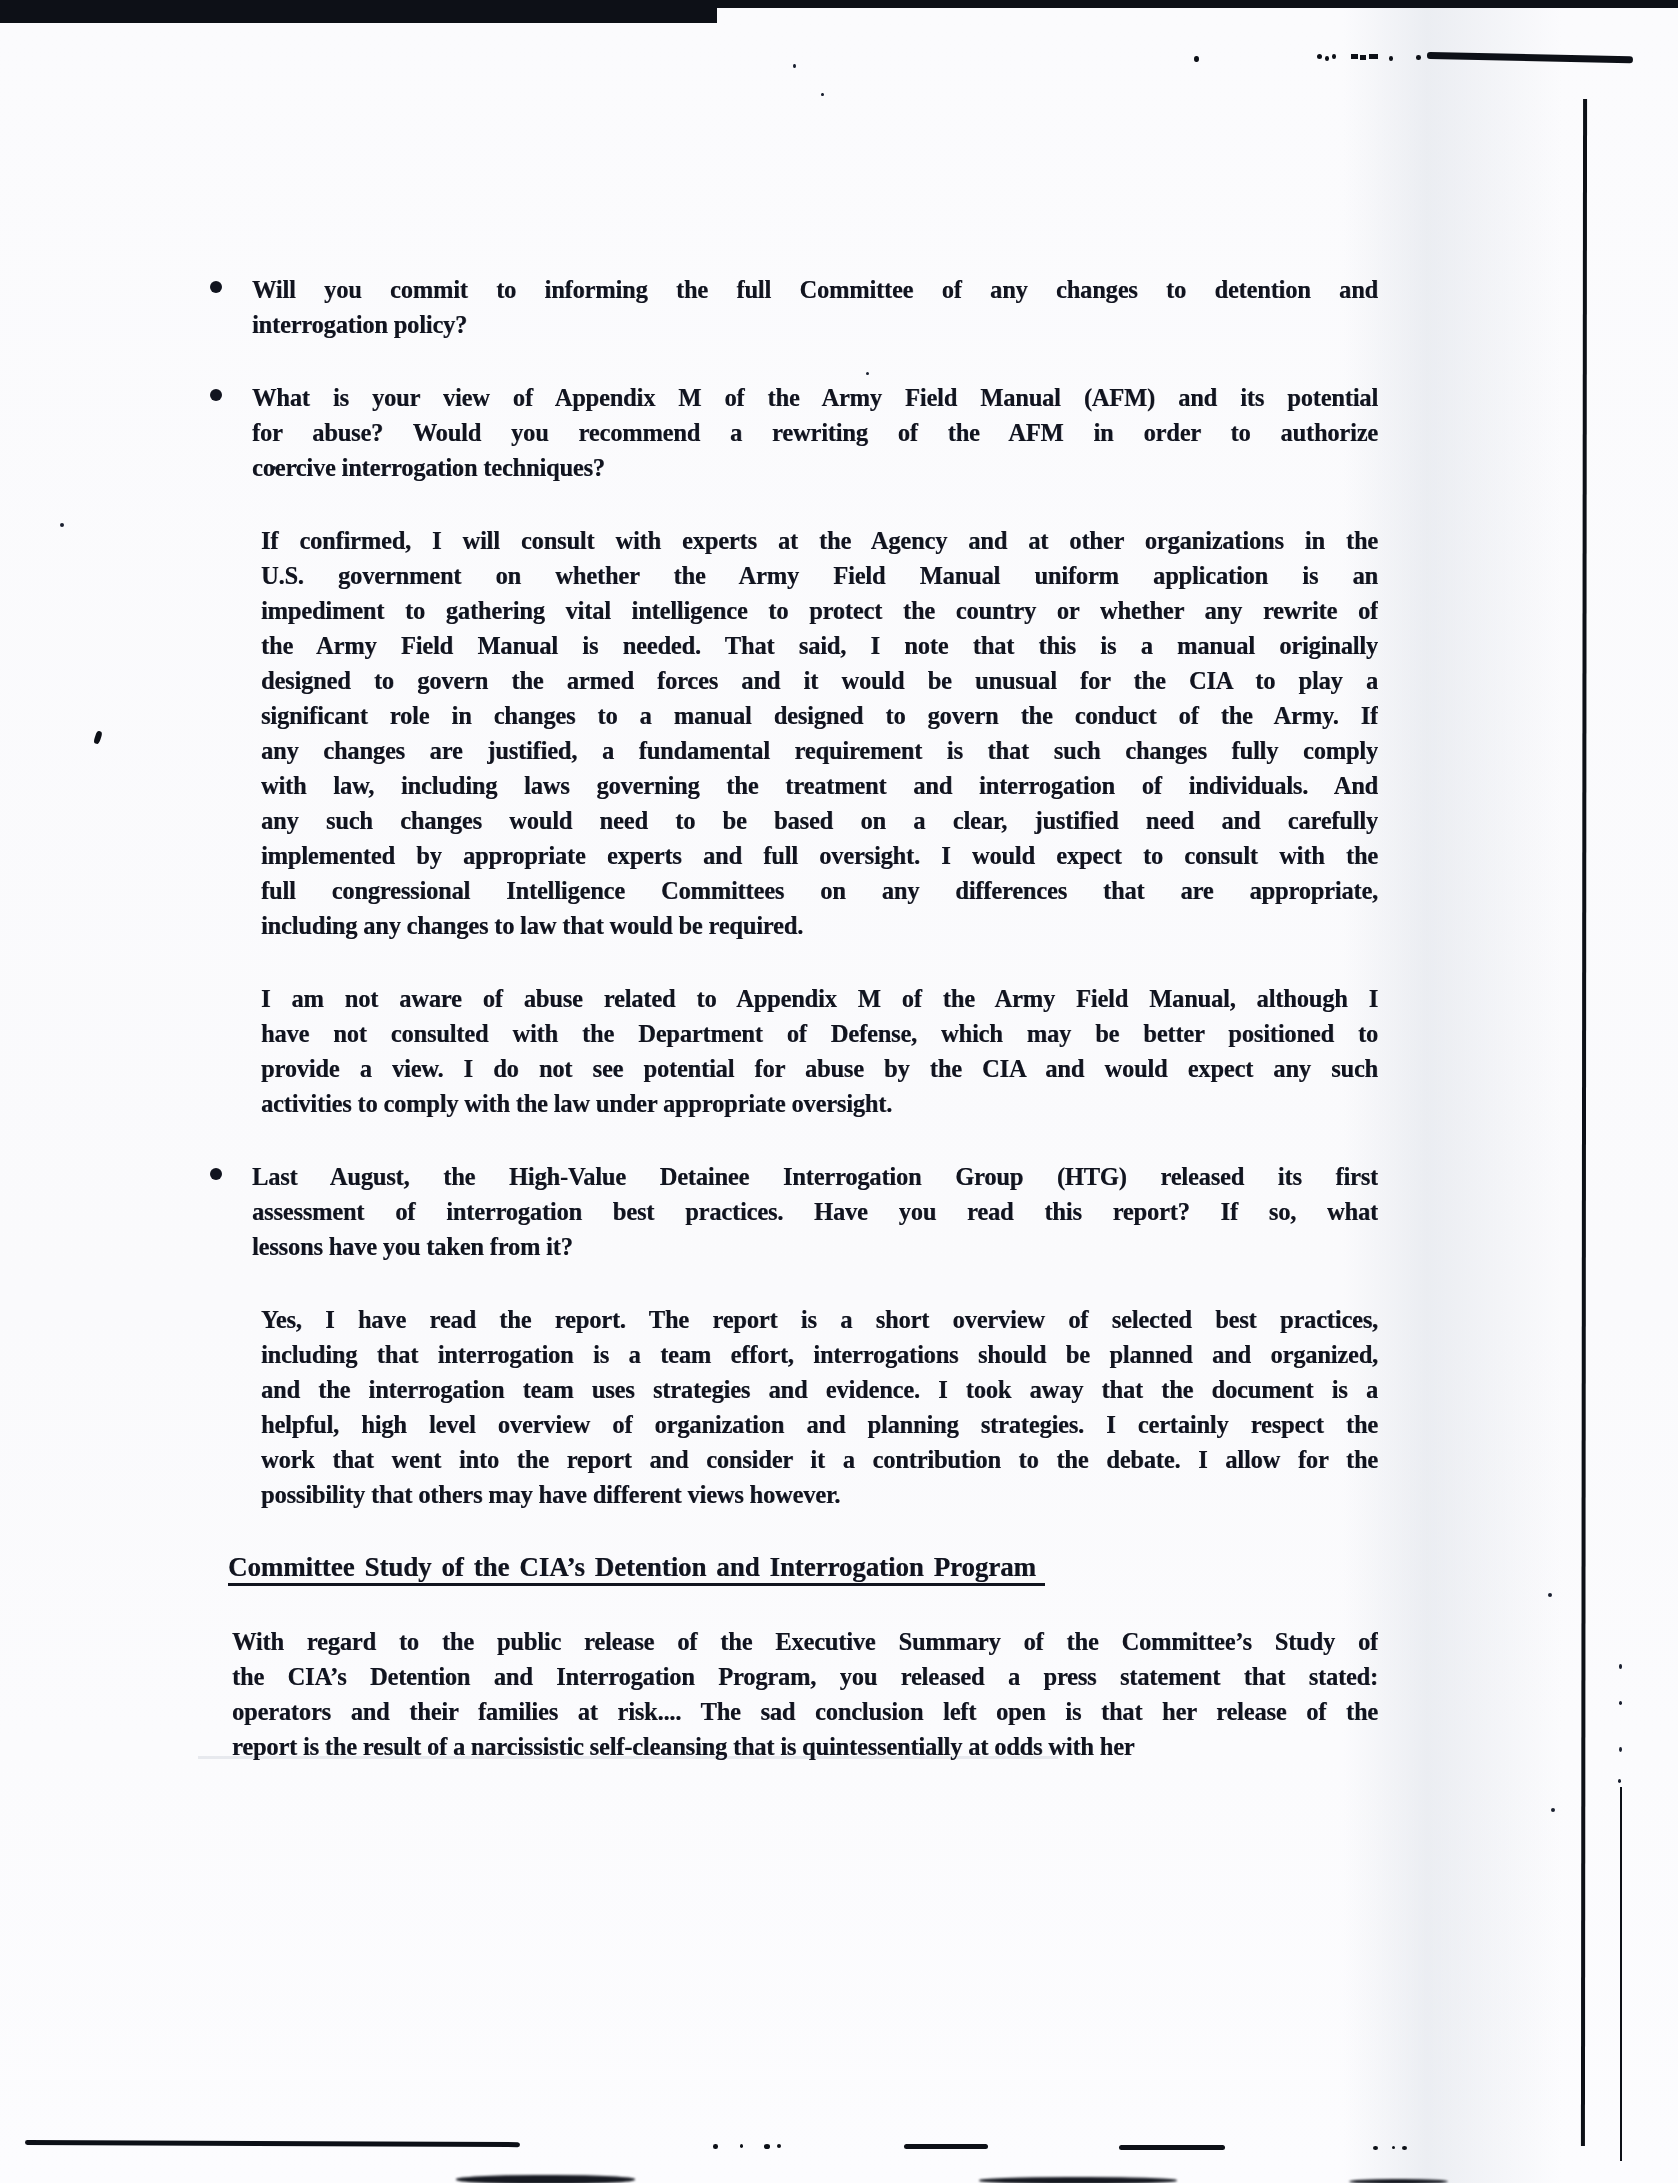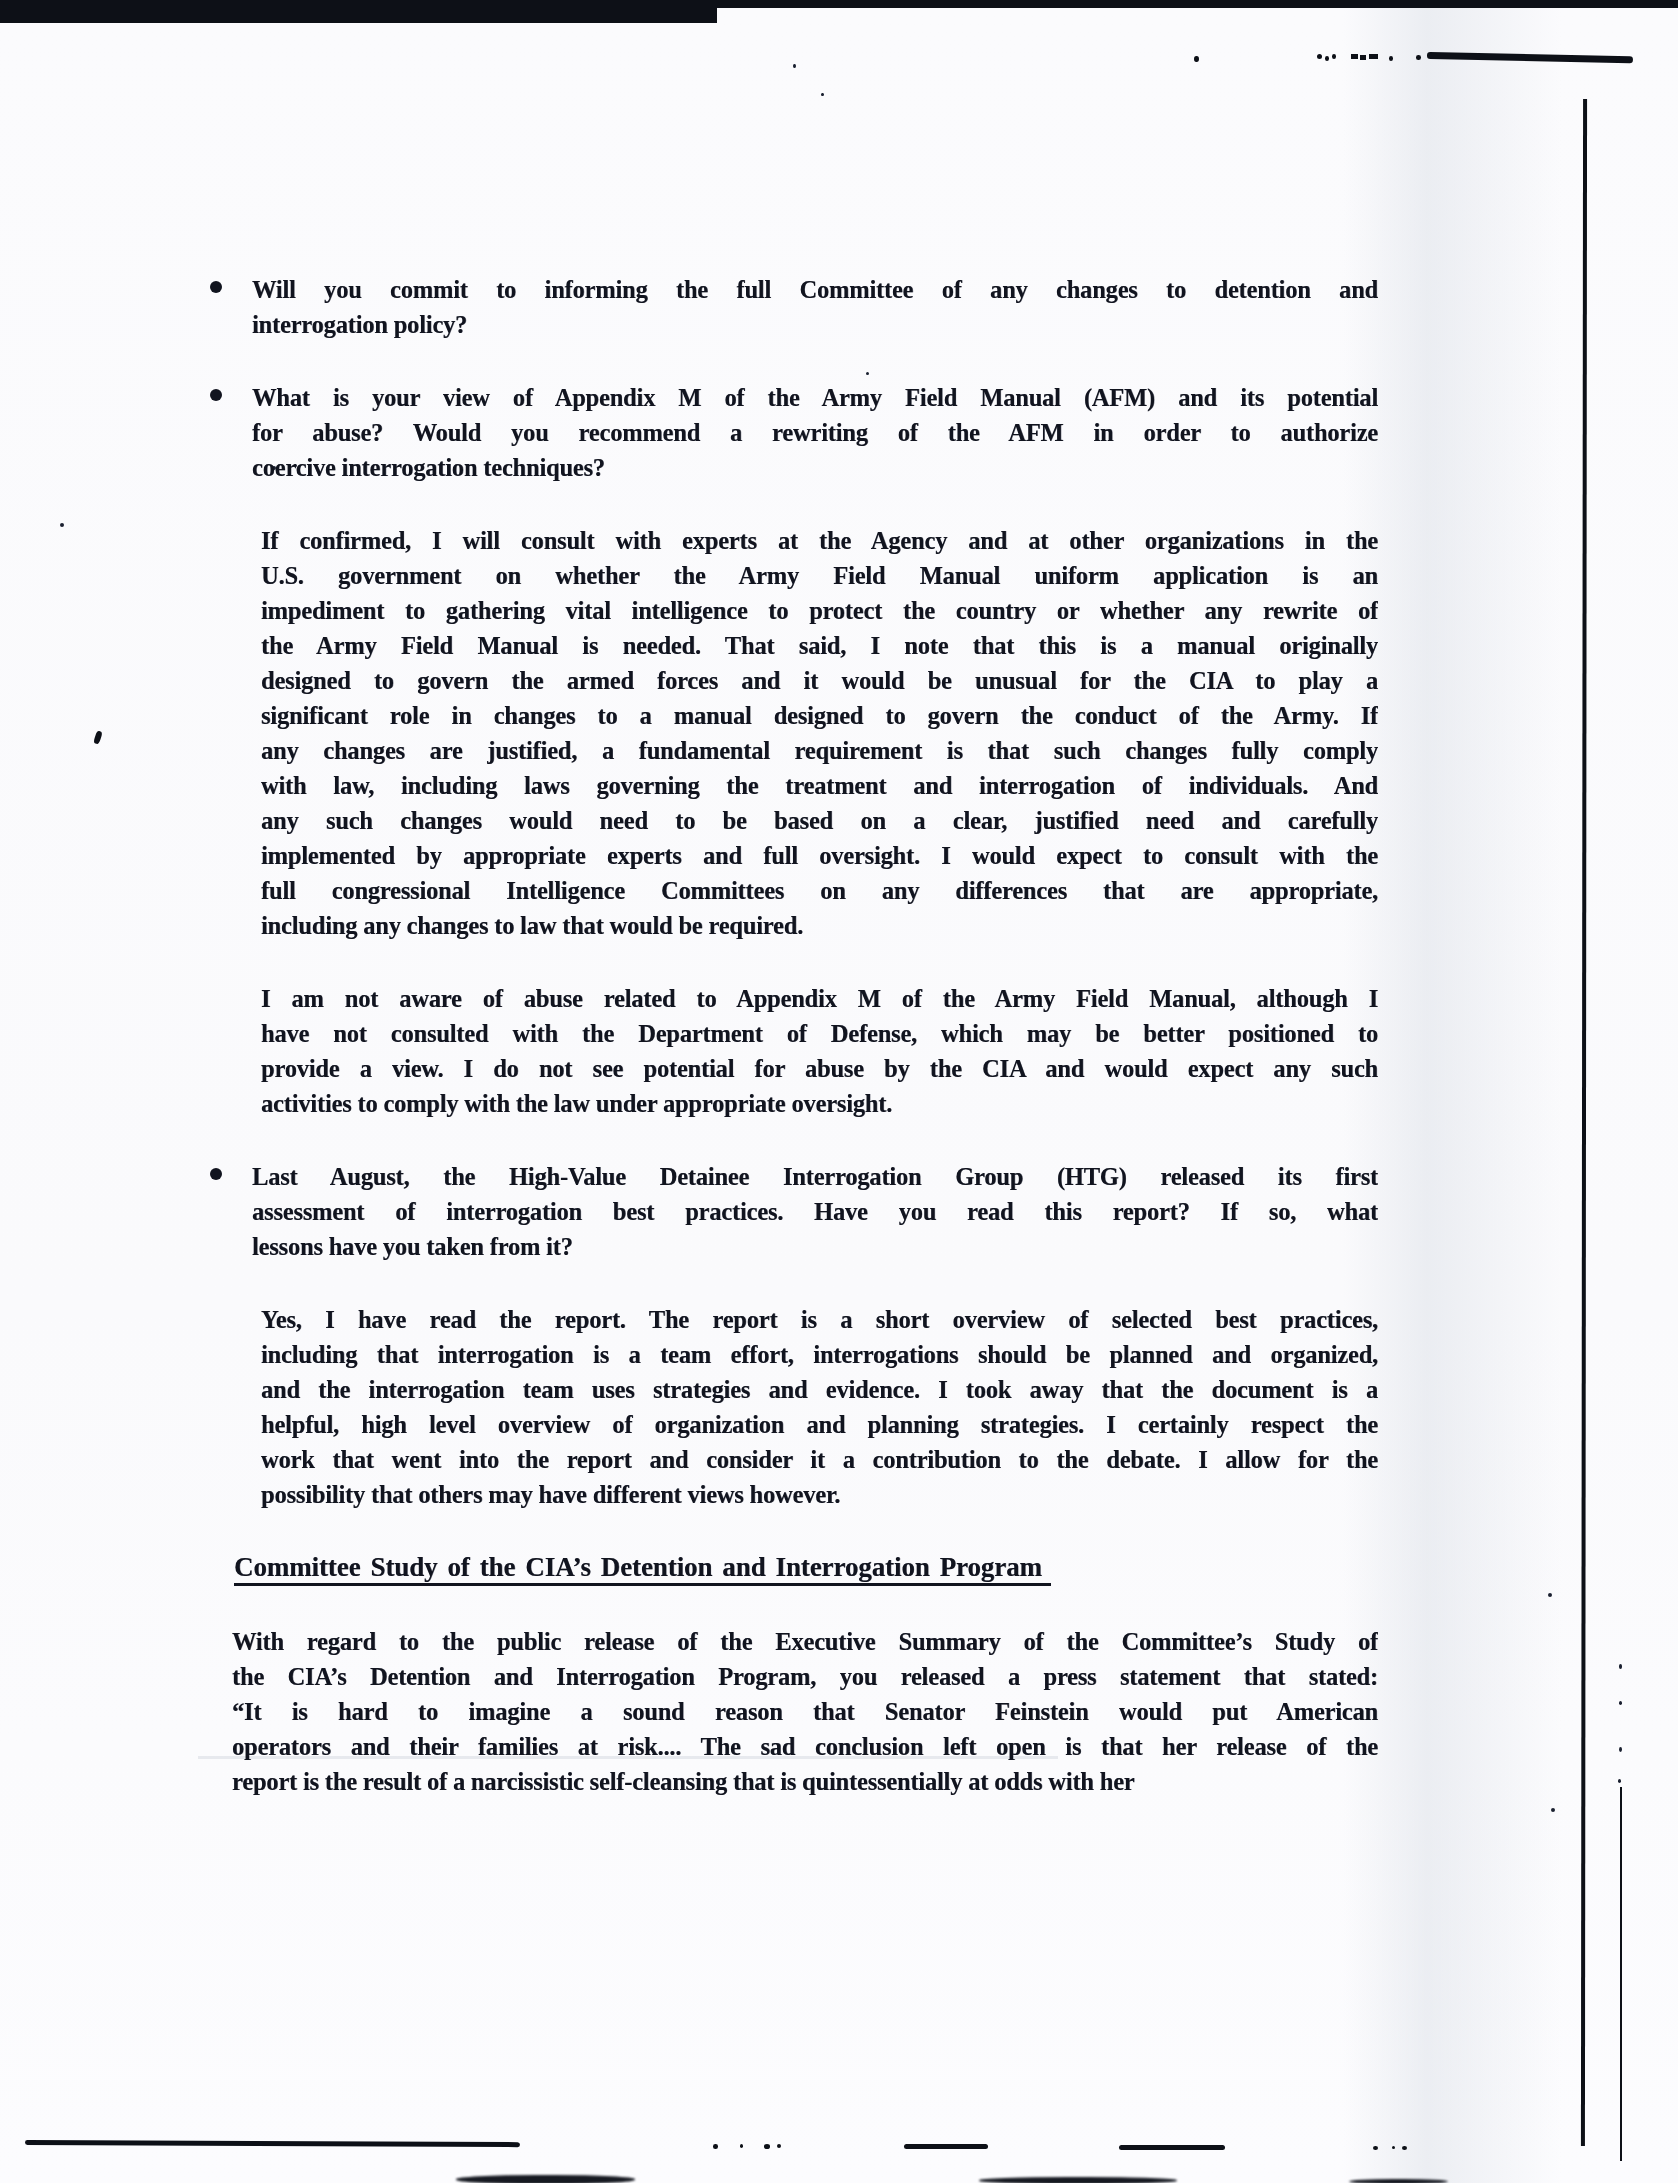--- a/index.html
+++ b/index.html
@@ -17,21 +17,21 @@
   .doc{
     position:absolute;left:228px;top:272px;width:1150px;
     font-size:24.5px;font-weight:bold;line-height:35px;
     letter-spacing:-0.2px;
     text-shadow:0.4px 0.3px 0.5px rgba(12,16,34,0.5);
   }
   .block{position:relative;margin-bottom:38px;}
   .bullet{margin-left:24px;}
   .paragraph{margin-left:33px;}
   .closing{margin-left:4px;}
-  .heading{margin-left:6px;margin-bottom:33px;}
+  .heading{margin-left:0;margin-bottom:33px;}
   .line{height:35px;overflow:hidden;}
   .jline{text-align:justify;}
   .jline::after{content:"";display:inline-block;width:100%;height:0;line-height:0;vertical-align:top;}
   .bullet-dot{position:absolute;left:-42px;top:8.6px;width:12px;height:12px;border-radius:50%;background:#11141f;}
   .hline{height:41px;overflow:visible;}
   .hspan{border-bottom:3.3px solid #11141f;padding-bottom:1.3px;padding-right:9.3px;font-size:27px;word-spacing:3.3px;letter-spacing:-0.1px;}
   .art{position:absolute;background:#0d1017;}
   .smudge{position:absolute;background:#171a22;border-radius:45%;filter:blur(1.3px);}
   .speck{position:absolute;background:#1a2030;border-radius:50%;}
   .faint{position:absolute;background:rgba(130,140,160,0.16);}
@@ -134,20 +134,19 @@
         <div class="line jline">helpful, high level overview of organization and planning strategies. I certainly respect the</div>
         <div class="line jline">work that went into the report and consider it a contribution to the debate. I allow for the</div>
         <div class="line">possibility that others may have different views however.</div>
       </div>
       <div class="block heading">
         <div class="hline"><span class="hspan">Committee Study of the CIA’s Detention and Interrogation Program</span></div>
       </div>
       <div class="block closing">
         <div class="line jline">With regard to the public release of the Executive Summary of the Committee’s Study of</div>
         <div class="line jline">the CIA’s Detention and Interrogation Program, you released a press statement that stated:</div>
-        <div class="line jline">“It is hard to imagine a sound reason that Senator Feinstein would put American</div>
         <div class="line jline">operators and their families at risk.... The sad conclusion left open is that her release of the</div>
         <div class="line">report is the result of a narcissistic self-cleansing that is quintessentially at odds with her</div>
       </div>
     </div>
 
 </div>
 
 
 </body></html>

